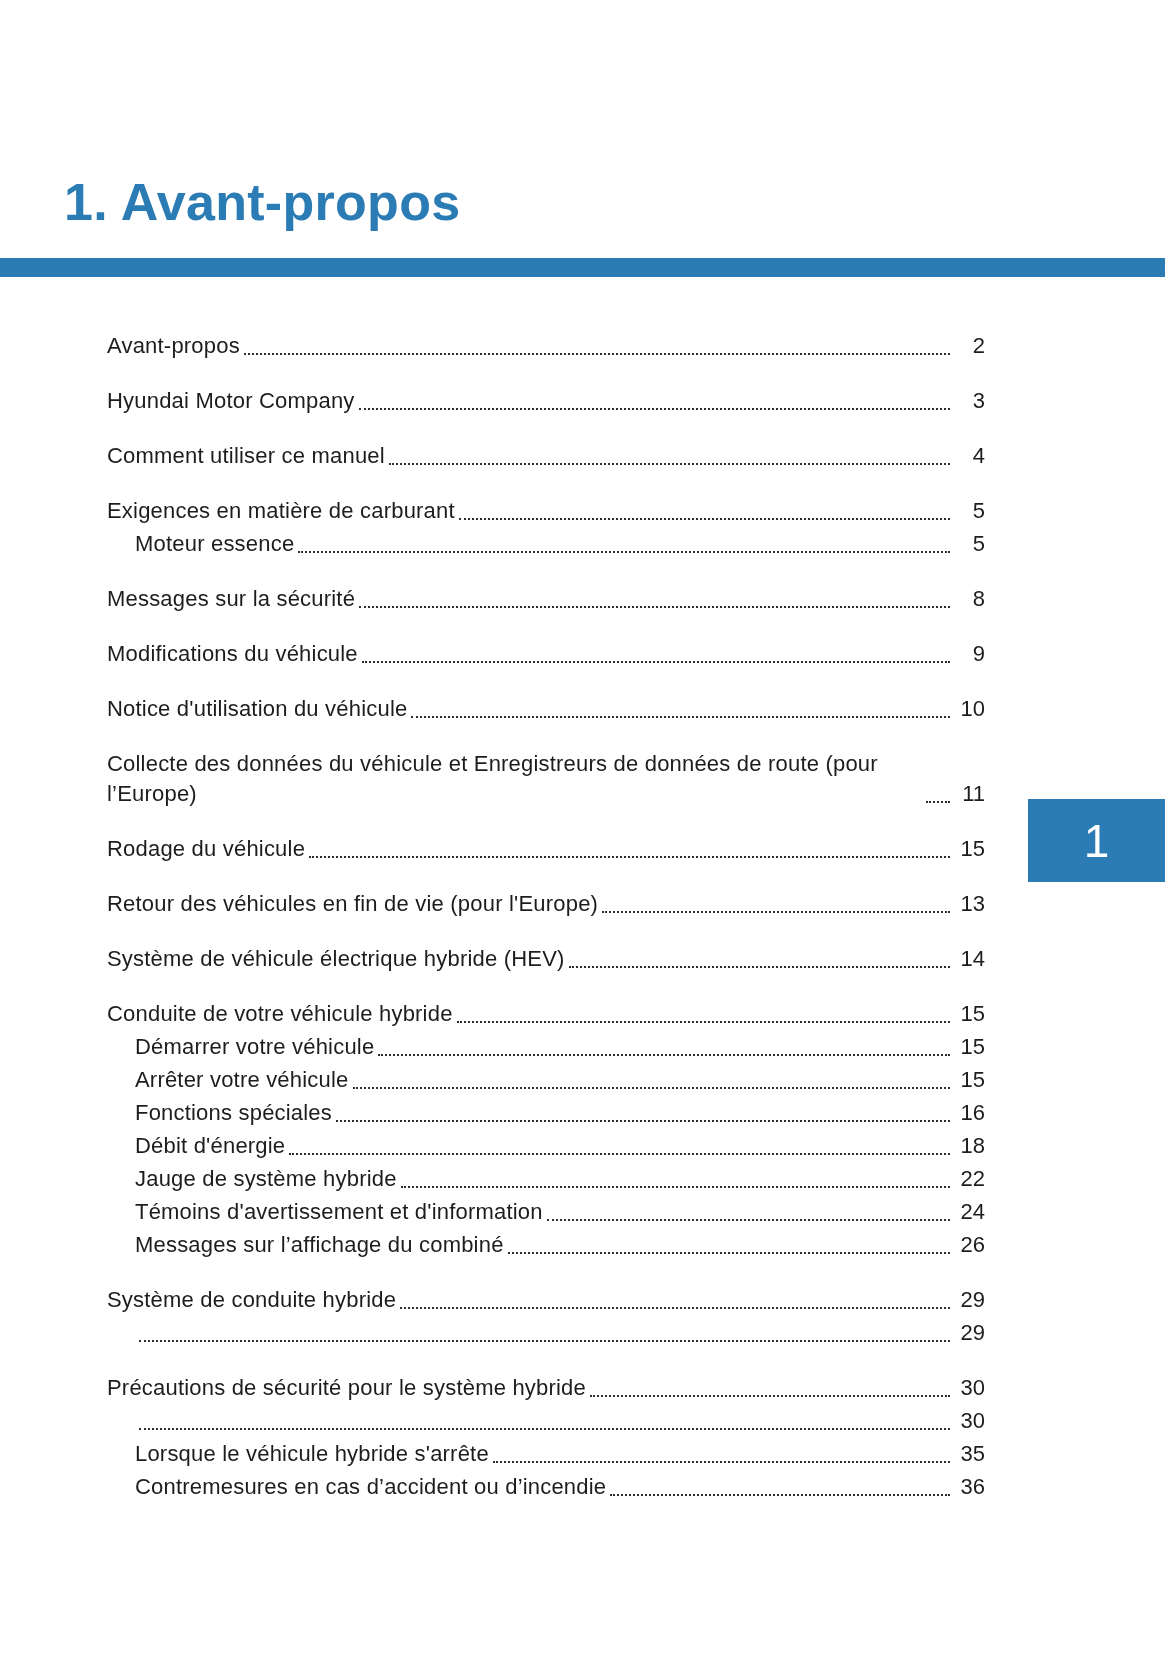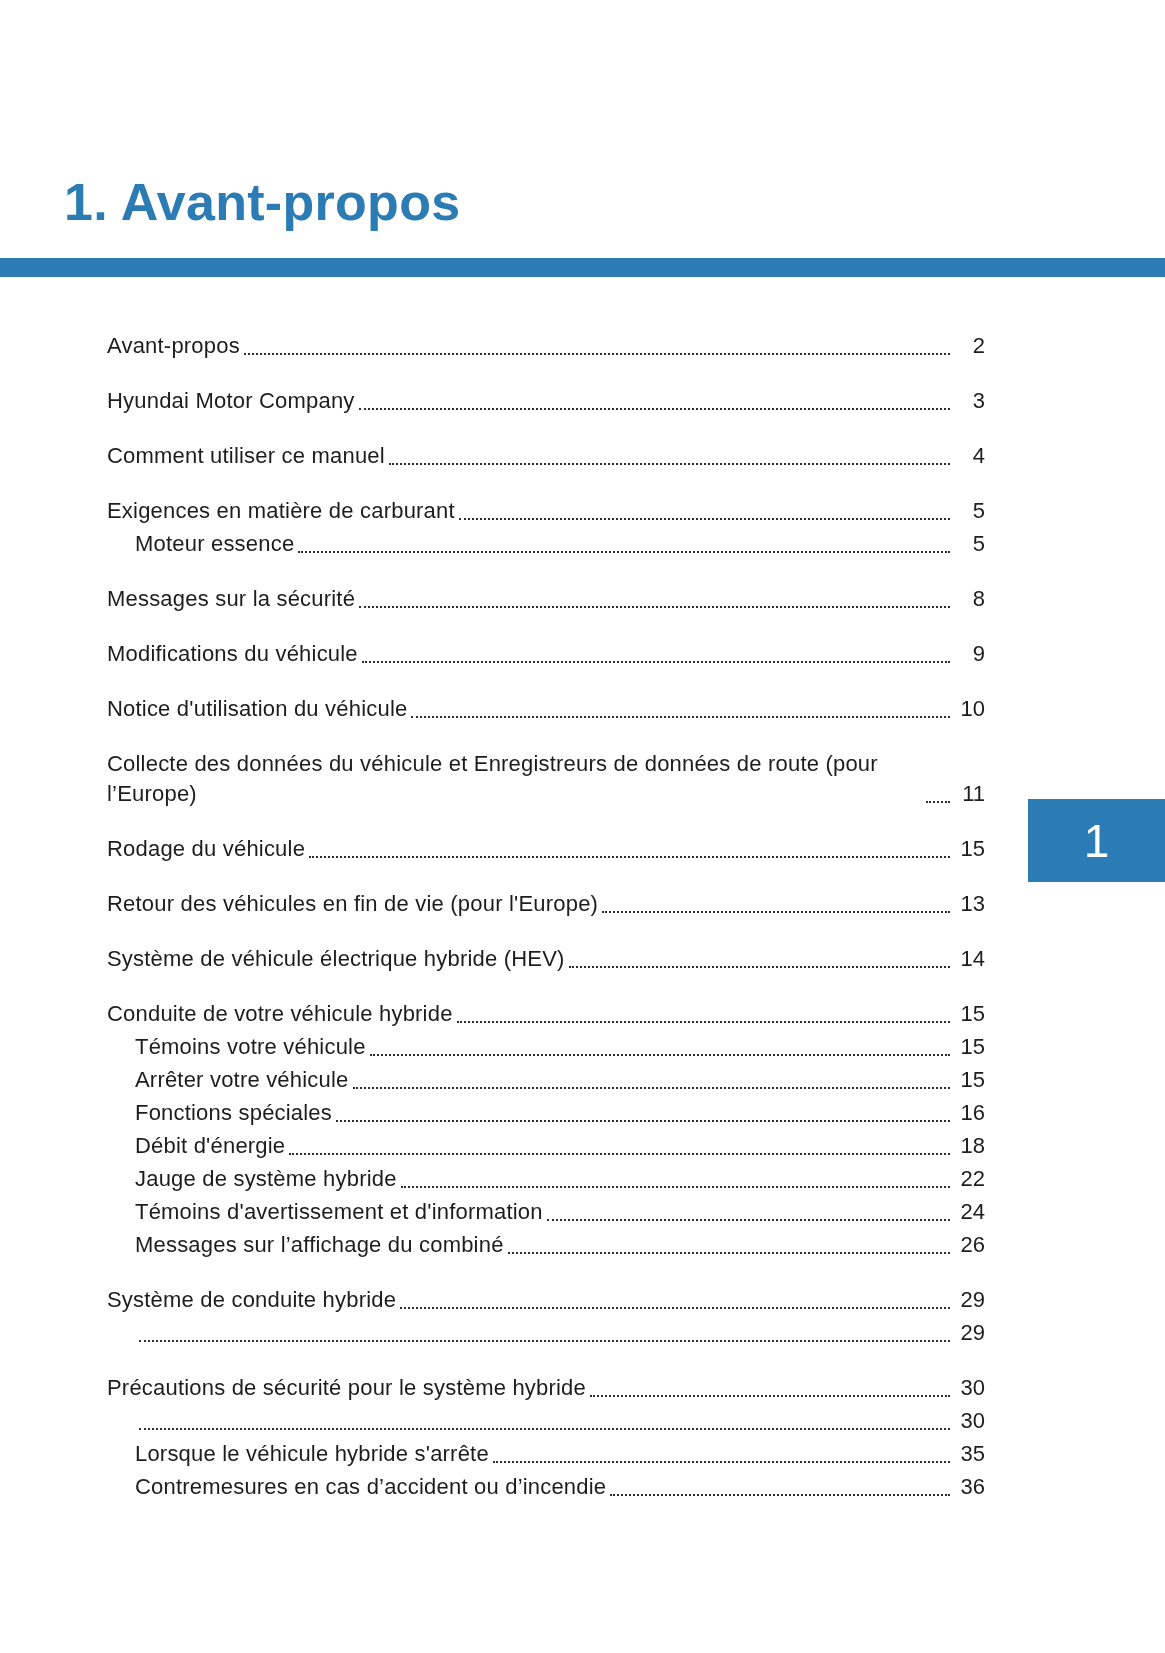--- a/index.html
+++ b/index.html
@@ -149,21 +149,21 @@
     <span class="page-num">14</span>
   </div>
 
   <div class="entry">
     <span class="label">Conduite de votre véhicule hybride</span>
     <span class="leader"></span>
     <span class="page-num">15</span>
   </div>
 
   <div class="entry sub">
-    <span class="label">Témoins votre véhicule</span>
+    <span class="label">Démarrer votre véhicule</span>
     <span class="leader"></span>
     <span class="page-num">15</span>
   </div>
 
   <div class="entry sub">
     <span class="label">Arrêter votre véhicule</span>
     <span class="leader"></span>
     <span class="page-num">15</span>
   </div>
 

